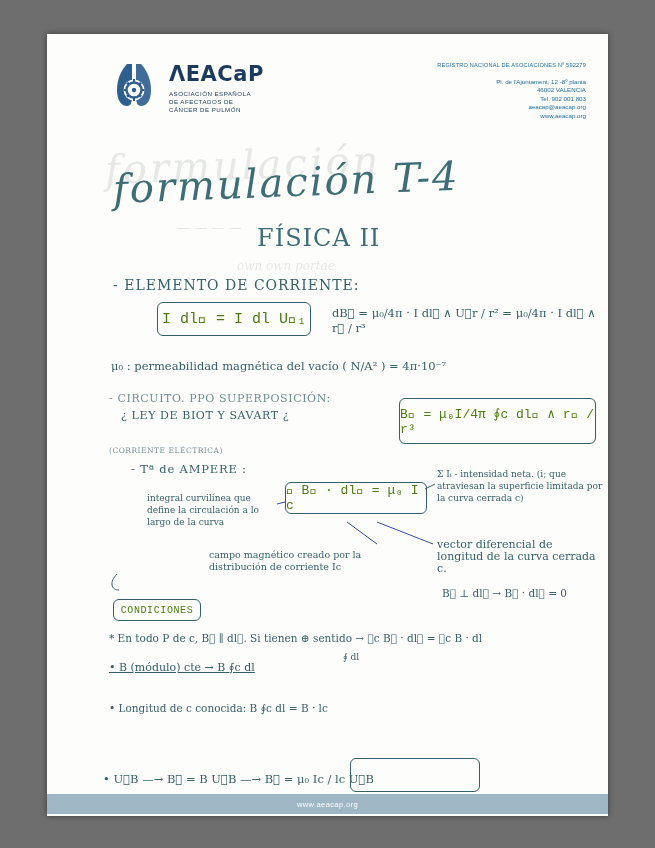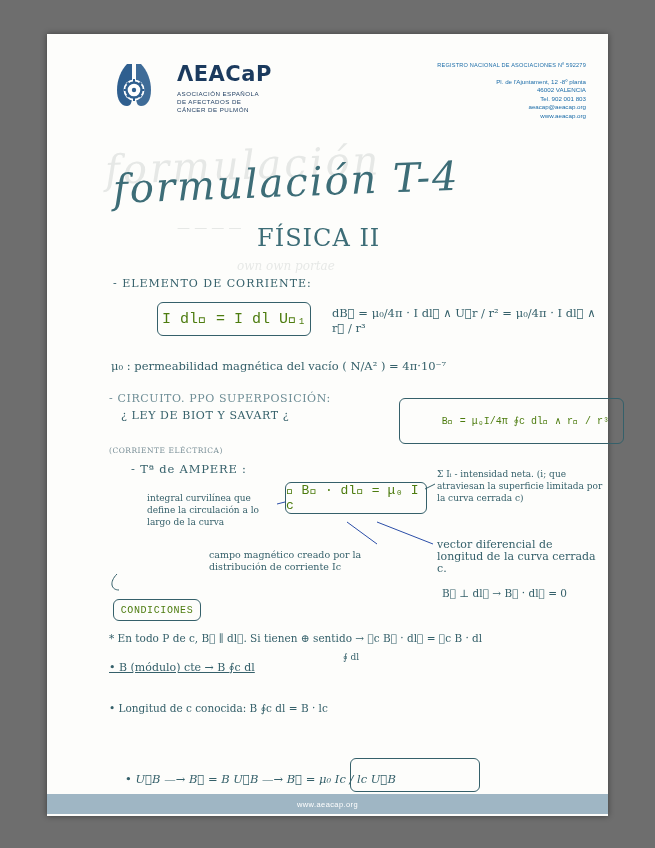--- a/index.html
+++ b/index.html
@@ -3,21 +3,21 @@
 <meta charset="utf-8">
 <style>
   html,body{margin:0;padding:0;background:#6e6e6e;}
   body{width:655px;height:848px;font-family:"Liberation Sans",sans-serif;}
   .page{position:relative;width:655px;height:848px;background:#6e6e6e;overflow:hidden;}
   .sheet{position:absolute;left:47px;top:34px;width:561px;height:782px;background:#fdfdfb;box-shadow:0 0 6px rgba(0,0,0,.45);}
   
   .logo-wrap{position:absolute;left:60px;top:26px;display:flex;align-items:flex-start;}
   .lung{position:relative;width:54px;height:52px;}
   .lung svg{display:block;}
-  .brand{margin-left:16px;padding-top:4px;}
+  .brand{margin-left:8px;padding-top:4px;}
   .brand-name{font-family:"DejaVu Sans",sans-serif;font-weight:bold;font-size:21px;letter-spacing:.5px;color:#1b3a5e;line-height:1;}
   .brand-sub{margin-top:5px;font-size:6.2px;line-height:8.2px;color:#1b3a5e;letter-spacing:.45px;font-family:"Liberation Sans",sans-serif;}
   .reg{position:absolute;right:22px;top:28px;text-align:right;font-size:5.6px;color:#1b6ca8;letter-spacing:.2px;}
   .addr{position:absolute;right:22px;top:44px;text-align:right;font-size:6.2px;line-height:8.4px;color:#1b6ca8;}
   .blue{color:#2b4ea8;}
   .title{position:absolute;left:66px;top:132px;width:430px;height:62px;}
   .title-text{font-family:"DejaVu Serif",serif;font-style:italic;font-size:40px;color:#3d6d77;letter-spacing:2px;white-space:nowrap;transform:rotate(-2.2deg);transform-origin:left center;}
   .subtitle{position:absolute;left:210px;top:190px;font-family:"DejaVu Serif",serif;font-size:24px;color:#3d6d77;letter-spacing:1px;}
   .ghost{position:absolute;font-family:"DejaVu Serif",serif;color:rgba(120,130,130,.17);font-style:italic;pointer-events:none;}
   .line{position:absolute;font-family:"DejaVu Serif",serif;color:#35606a;}
@@ -71,32 +71,32 @@
 
     <div class="ghost" style="left:58px;top:108px;font-size:40px;letter-spacing:3px;transform:rotate(-2deg);">formulación</div>
     <div class="ghost" style="left:130px;top:186px;font-size:13px;">— — — —</div>
     <div class="ghost" style="left:190px;top:225px;font-size:12px;">own  own  portae</div>
 
     <div class="title">
       <div class="title-text">formulación T-4</div>
     </div>
     <div class="subtitle">FÍSICA II</div>
 
-    <div class="line" style="left:66px;top:243px;font-size:11px;letter-spacing:1px;">- ELEMENTO  DE  CORRIENTE:</div>
+    <div class="line" style="left:66px;top:243px;font-size:14px;letter-spacing:1px;">- ELEMENTO  DE  CORRIENTE:</div>
 
     <div class="boxed" style="left:110px;top:268px;width:152px;height:32px;font-size:15px;">I dl⃗ = I dl U⃗₁</div>
 
     <div class="line" style="left:285px;top:272px;font-size:11.5px;width:265px;line-height:15px;">dB⃗ = μ₀/4π · I dl⃗ ∧ U⃗r / r² = μ₀/4π · I dl⃗ ∧ r⃗ / r³</div>
 
     <div class="line" style="left:64px;top:325px;font-size:11.5px;width:470px;">μ₀ : permeabilidad magnética del vacío ( N/A² ) = 4π·10⁻⁷</div>
 
     <div class="line" style="left:62px;top:358px;font-size:11px;letter-spacing:.6px;color:#6f8e96;">- CIRCUITO. PPO SUPERPOSICIÓN:</div>
     <div class="line" style="left:74px;top:375px;font-size:11px;letter-spacing:.6px;">¿ LEY DE BIOT Y SAVART ¿</div>
 
-    <div class="boxed" style="left:352px;top:364px;width:195px;height:44px;font-size:10px;padding-left:28px;">B⃗ = μ₀I/4π ∮c dl⃗ ∧ r⃗ / r³</div>
+    <div class="boxed" style="left:352px;top:364px;width:195px;height:44px;font-size:13px;">B⃗ = μ₀I/4π ∮c dl⃗ ∧ r⃗ / r³</div>
 
     <div class="line" style="left:62px;top:412px;font-size:7.5px;letter-spacing:.5px;color:#7c9199;">(CORRIENTE ELÉCTRICA)</div>
     <div class="line" style="left:66px;top:428px;font-size:11.5px;letter-spacing:.8px;margin-left:18px;">- Tª de AMPERE :</div>
 
     <div class="boxed" style="left:238px;top:448px;width:140px;height:30px;font-size:13px;">∮ B⃗ · dl⃗ = μ₀ I c</div>
 
     <div class="line blue" style="left:100px;top:458px;width:125px;font-size:9px;line-height:12px;">integral curvilínea que define la circulación a lo largo de la curva</div>
 
     <div class="line" style="left:390px;top:434px;width:170px;font-size:9px;line-height:12px;">Σ Iᵢ - intensidad neta. (i; que atraviesan la superficie limitada por la curva cerrada c)</div>
 
@@ -113,21 +113,21 @@
     </svg>
 
     <div class="boxed" style="left:66px;top:565px;width:86px;height:20px;font-size:10px;letter-spacing:.6px;">CONDICIONES</div>
 
     <div class="line" style="left:395px;top:553px;font-size:10.5px;">B⃗ ⊥ dl⃗ → B⃗ · dl⃗ = 0</div>
 
     <div class="line" style="left:62px;top:598px;width:470px;font-size:10.5px;">* En todo P de c, B⃗ ∥ dl⃗. Si tienen ⊕ sentido → ∮c B⃗ · dl⃗ = ∮c B · dl</div>
     <div class="line" style="left:296px;top:618px;font-size:9px;">∮ dl</div>
     <div class="line" style="left:62px;top:627px;width:470px;font-size:11px;text-decoration:underline;">• B (módulo) cte  →  B ∮c dl</div>
     <div class="line" style="left:62px;top:668px;width:470px;font-size:10.5px;">• Longitud de  c conocida:  B ∮c dl = B · lc</div>
-    <div class="line" style="left:78px;top:738px;width:470px;font-size:11.5px;font-style:italic;">• U⃗B  —→  B⃗ = B U⃗B  —→    B⃗ = μ₀ Ic / lc  U⃗B</div>
+    <div class="line" style="left:56px;top:738px;width:470px;font-size:11.5px;">• U⃗B  —→  B⃗ = B U⃗B  —→    B⃗ = μ₀ Ic / lc  U⃗B</div>
     <div class="boxed" style="left:303px;top:724px;width:128px;height:32px;"></div>
 
   </div>
 
   <div class="foot">
     <span>www.aeacap.org</span>
   </div>
 </div>
 
 </body></html>

